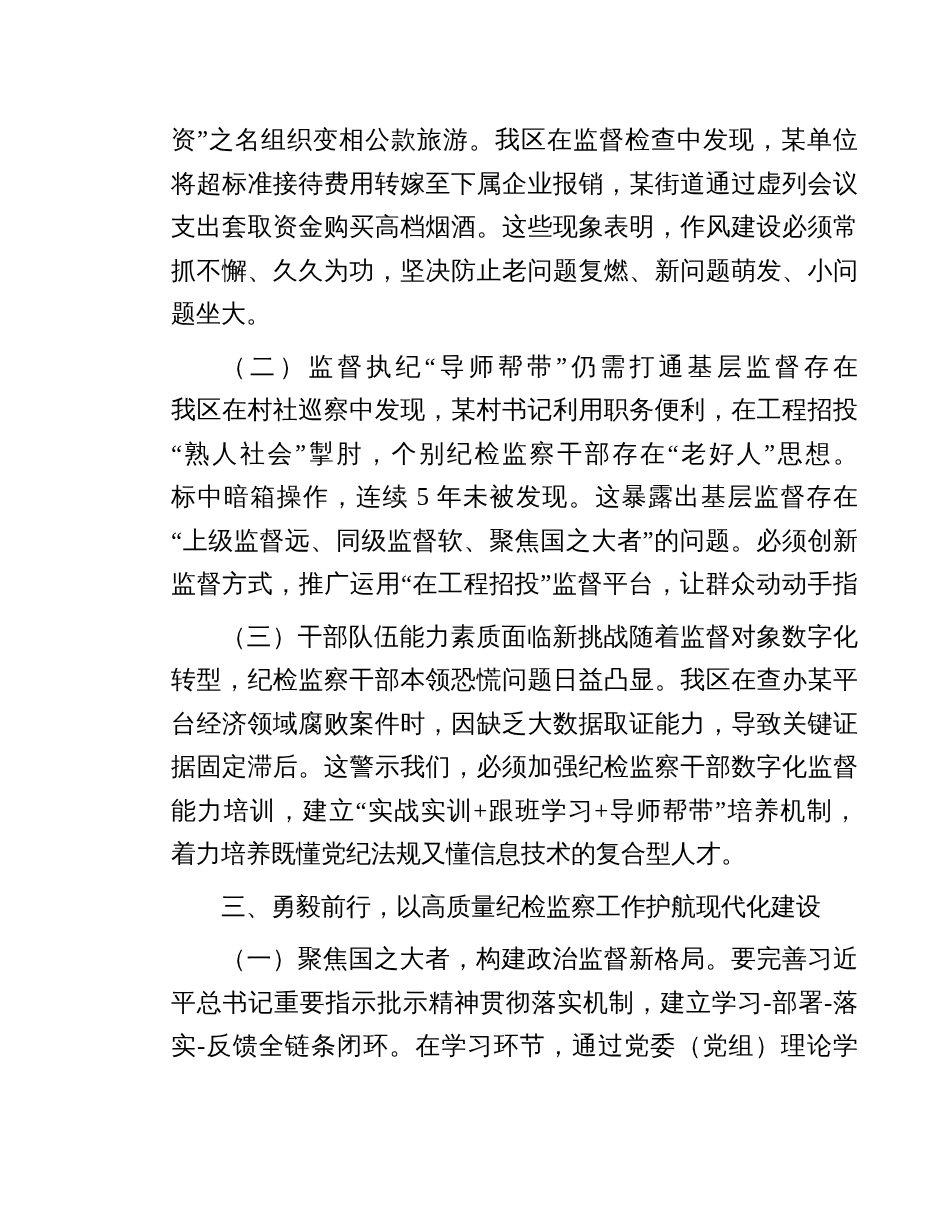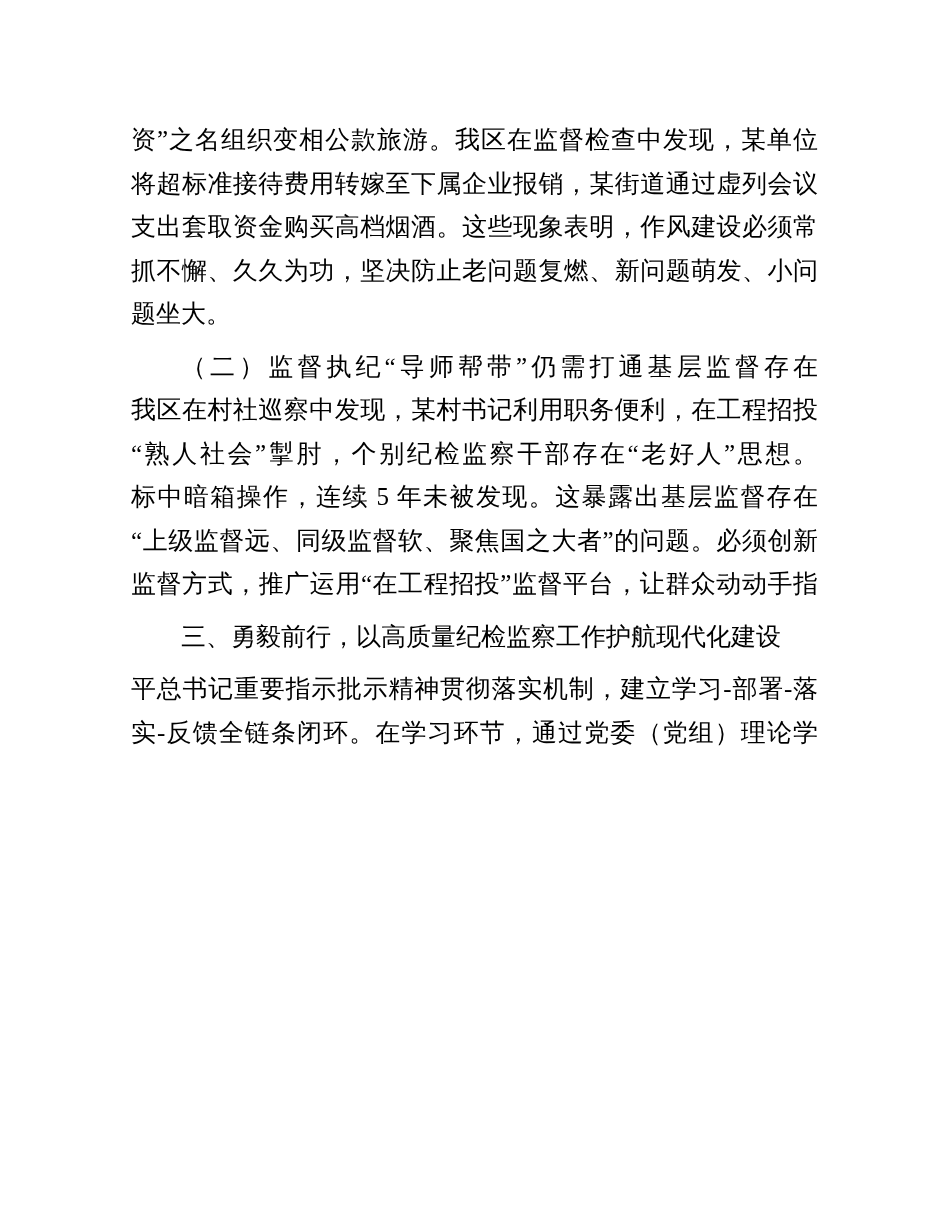--- a/index.html
+++ b/index.html
@@ -15,20 +15,21 @@
     width: 950px;
     height: 1230px;
     padding: 118px 132px 0 131px;
     background: #ffffff;
   }
   .doc-body {
     width: 687px;
     color: #000000;
     font-family: "Liberation Serif", "DejaVu Serif", serif;
     font-size: 25px;
+    margin-left: 40px;
   }
   .block {
     margin: 0 0 9px 0;
   }
   .line {
     display: block;
     line-height: 43.5px;
     white-space: nowrap;
     overflow: hidden;
     text-align: justify;
@@ -56,20 +57,29 @@
       </div>
       <div class="block">
         <div class="line indent-first">（二）监督执纪“导师帮带”仍需打通基层监督存在</div>
         <div class="line">我区在村社巡察中发现，某村书记利用职务便利，在工程招投</div>
         <div class="line">“熟人社会”掣肘，个别纪检监察干部存在“老好人”思想。</div>
         <div class="line">标中暗箱操作，连续 5 年未被发现。这暴露出基层监督存在</div>
         <div class="line">“上级监督远、同级监督软、聚焦国之大者”的问题。必须创新</div>
         <div class="line">监督方式，推广运用“在工程招投”监督平台，让群众动动手指</div>
       </div>
       <div class="block">
+        <div class="line indent-first">（三）干部队伍能力素质面临新挑战随着监督对象数字化</div>
+        <div class="line">转型，纪检监察干部本领恐慌问题日益凸显。我区在查办某平</div>
+        <div class="line">台经济领域腐败案件时，因缺乏大数据取证能力，导致关键证</div>
+        <div class="line">据固定滞后。这警示我们，必须加强纪检监察干部数字化监督</div>
+        <div class="line">能力培训，建立“实战实训+跟班学习+导师帮带”培养机制，</div>
+        <div class="line line-end">着力培养既懂党纪法规又懂信息技术的复合型人才。</div>
+      </div>
+      <div class="block">
         <div class="line indent-first line-end">三、勇毅前行，以高质量纪检监察工作护航现代化建设</div>
       </div>
       <div class="block">
+        <div class="line indent-first">（一）聚焦国之大者，构建政治监督新格局。要完善习近</div>
         <div class="line">平总书记重要指示批示精神贯彻落实机制，建立学习-部署-落</div>
         <div class="line">实-反馈全链条闭环。在学习环节，通过党委（党组）理论学</div>
       </div>
     </div>
 </div>
 
 </body></html>

